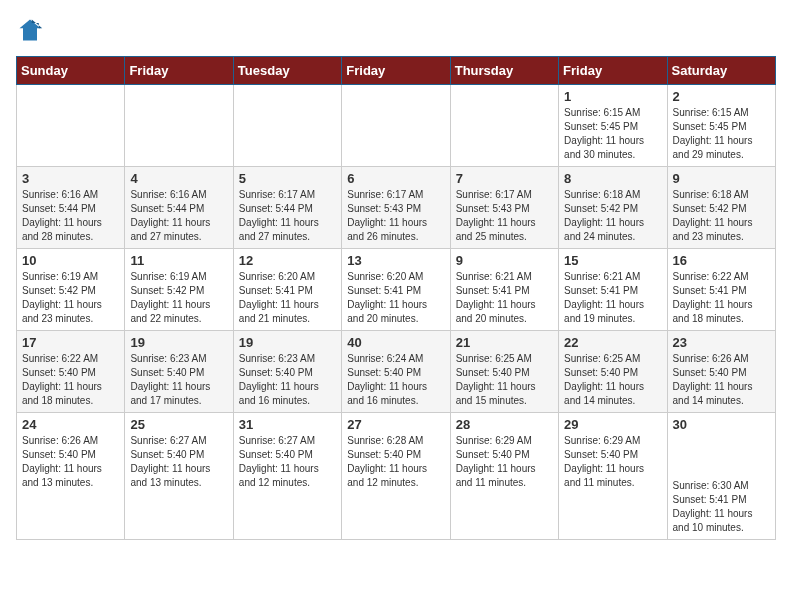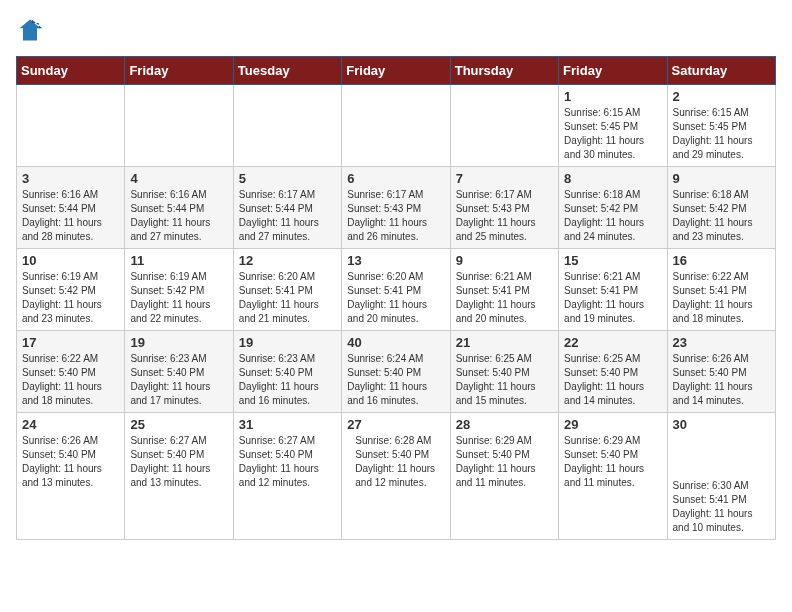--- a/index.html
+++ b/index.html
@@ -288,21 +288,21 @@
 Daylight: 11 hours and 13 minutes.</div>
         </td>
         <td>
           <span class="day-number">31</span>
           <div class="day-info" style="white-space: pre-line;">Sunrise: 6:27 AM
 Sunset: 5:40 PM
 Daylight: 11 hours and 12 minutes.</div>
         </td>
         <td>
           <span class="day-number">27</span>
-          <div class="day-info" style="white-space: pre-line; margin-left: 8px;">Sunrise: 6:28 AM
+          <div class="day-info" style="white-space: pre-line;">Sunrise: 6:28 AM
 Sunset: 5:40 PM
 Daylight: 11 hours and 12 minutes.</div>
         </td>
         <td>
           <span class="day-number">28</span>
           <div class="day-info" style="white-space: pre-line;">Sunrise: 6:29 AM
 Sunset: 5:40 PM
 Daylight: 11 hours and 11 minutes.</div>
         </td>
         <td>

